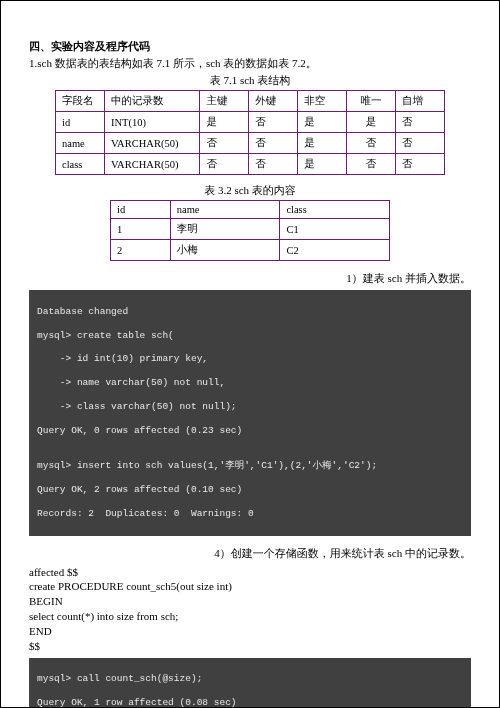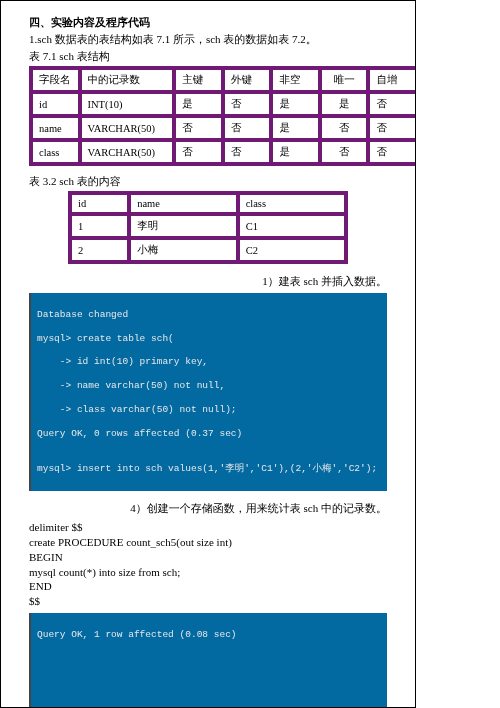--- a/index.html
+++ b/index.html
@@ -4,66 +4,66 @@
 <style>
   * { box-sizing: border-box; }
   body {
     margin: 0;
     background: #fff;
     font-family: "SimSun", "宋体", serif;
     font-size: 11px;
     color: #000;
   }
   .page {
-    width: 416px;
+    width: 500px;
     height: 708px;
     border: 1px solid #000;
     margin: 0;
-    padding: 12px 28px 10px 28px;
+    padding: 36px 28px 10px 28px;
     overflow: hidden;
   }
   .heading {
     font-weight: bold;
     margin: 2px 0 2px 0;
   }
   .subheading {
     font-weight: normal;
     margin: 0 0 2px 0;
   }
   .table-caption {
-    text-align: left;
+    text-align: center;
     font-weight: normal;
     margin: 2px 0;
   }
   table.grid {
     border-collapse: collapse;
     margin: 0 auto 8px auto;
   }
   table.grid td {
-    border: 4px solid #701a75;
+    border: 1px solid #701a75;
     padding: 3px 6px;
     font-size: 10.5px;
     text-align: left;
   }
   .t71 { width: 390px; }
   .t71 td:nth-child(1){width:44px;}
   .t71 td:nth-child(2){width:86px;}
   .t71 td:nth-child(3){width:44px;}
   .t71 td:nth-child(4){width:44px;}
   .t71 td:nth-child(5){width:44px;margin-left:48px;}
   .t71 td:nth-child(6){width:44px;text-align:center;}
   .t71 td:nth-child(7){width:44px;}
   .t72 { width: 280px; }
   .t72 td:nth-child(1){width:60px;}
   .t72 td:nth-child(2){width:110px;}
   .t72 td:nth-child(3){width:110px;}
 
   .para { margin: 10px 0 4px 0; text-align: right; }
   .terminal {
-    background: #0369a1;
+    background: #404040;
     color: #e8e8e8;
     font-family: "Consolas", "Courier New", monospace;
     font-size: 9.5px;
     padding: 4px 6px;
     line-height: 1.25;
     white-space: pre;
     border-left: 2px solid #444;
     margin: 2px 0 4px 0;
   }
   .terminal .line { display: block; }
@@ -147,37 +147,40 @@
     </table>
 
 <div class="para">1）建表 sch 并插入数据。</div>
 
 <div class="terminal">
 <span class="line">Database changed</span>
 <span class="line">mysql&gt; create table sch(</span>
 <span class="line">    -&gt; id int(10) primary key,</span>
 <span class="line">    -&gt; name varchar(50) not null,</span>
 <span class="line">    -&gt; class varchar(50) not null);</span>
-<span class="line">Query OK, 0 rows affected (0.37 sec)</span>
+<span class="line">Query OK, 0 rows affected (0.23 sec)</span>
 <span class="line"></span>
 <span class="line">mysql&gt; insert into sch values(1,'李明','C1'),(2,'小梅','C2');</span>
+<span class="line">Query OK, 2 rows affected (0.10 sec)</span>
+<span class="line">Records: 2  Duplicates: 0  Warnings: 0</span>
 </div>
 
 <div class="para">4）创建一个存储函数，用来统计表 sch 中的记录数。</div>
 
 <div class="code-plain">
-  <div>delimiter $$</div>
+  <div>affected $$</div>
   <div>create PROCEDURE count_sch5(out size int)</div>
   <div>BEGIN</div>
-  <div>mysql count(*) into size from sch;</div>
+  <div>select count(*) into size from sch;</div>
   <div>END</div>
   <div>$$</div>
 </div>
 
 <div class="terminal">
+<span class="line">mysql&gt; call count_sch(@size);</span>
 <span class="line">Query OK, 1 row affected (0.08 sec)</span>
 <span class="line"></span>
 
 
 
 
 
 
 
 </div>

